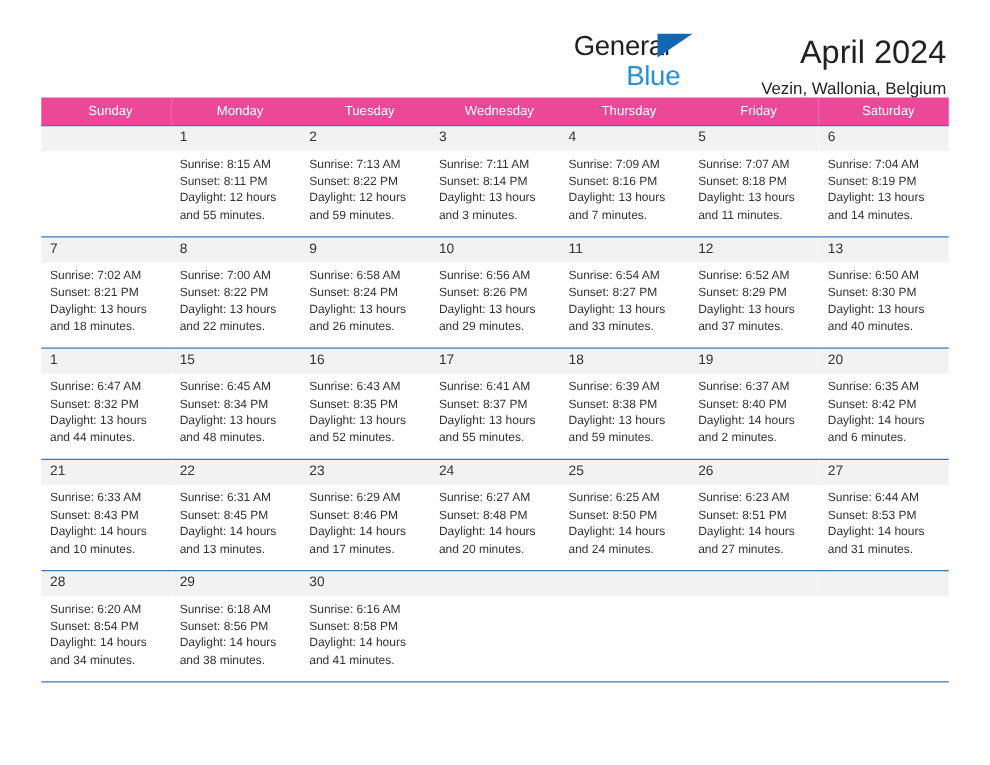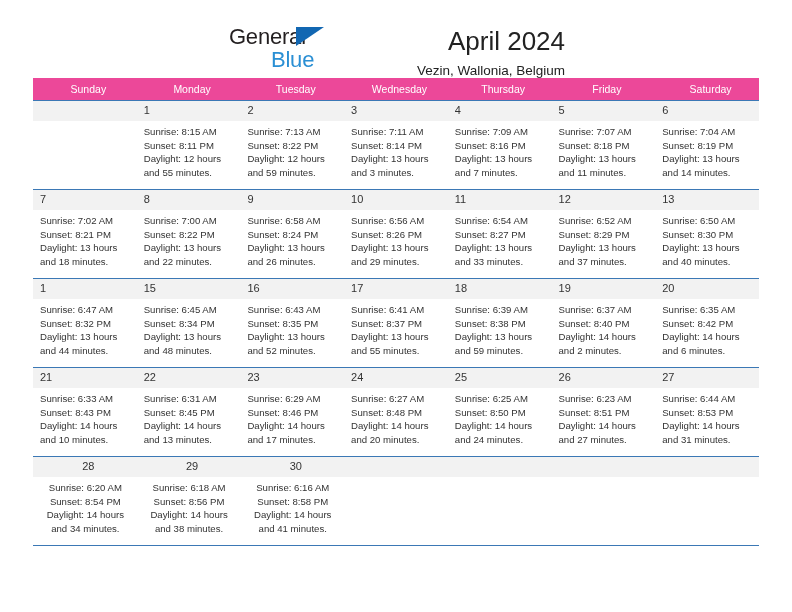--- a/index.html
+++ b/index.html
@@ -19,21 +19,21 @@
     width: 792px;
     height: 612px;
     box-sizing: border-box;
     padding: 0 33px;
   }
 
   
   .header {
     display: flex;
     align-items: flex-start;
-    justify-content: center;
+    justify-content: flex-end;
     padding-top: 26px;
     height: 72px;
     box-sizing: border-box;
   }
   .brand {
     position: relative;
     width: 150px;
     padding-left: 4px;
   }
   .brand-top {
@@ -57,21 +57,20 @@
     font-size: 22px;
     line-height: 21px;
     color: #2a8fd4;
     letter-spacing: -0.2px;
     margin-left: 42px;
     margin-top: 1px;
   }
   .title-block {
     text-align: right;
     padding-right: 2px;
-    margin-left: 38px;
   }
   .cal-title {
     font-size: 26px;
     line-height: 30px;
     color: #222222;
     font-weight: normal;
     margin: 0;
   }
   .cal-subtitle {
     font-size: 13.5px;
@@ -101,21 +100,21 @@
     border: none;
   }
 
   tbody tr { height: 89px; }
   tbody td {
     vertical-align: top;
     padding: 0;
     border-top: 1.5px solid #3b78b5;
     background: #ffffff;
   }
-  tbody tr:last-child td { border-bottom: 1.5px solid #3b78b5; text-align: center; }
+  tbody tr:last-child td { border-bottom: 1.5px solid #3b78b5; }
 
   .daynum {
     background: #f2f2f2;
     font-size: 11px;
     line-height: 13px;
     color: #333333;
     padding: 3px 0 4px 7px;
     height: 20px;
     box-sizing: border-box;
   }

